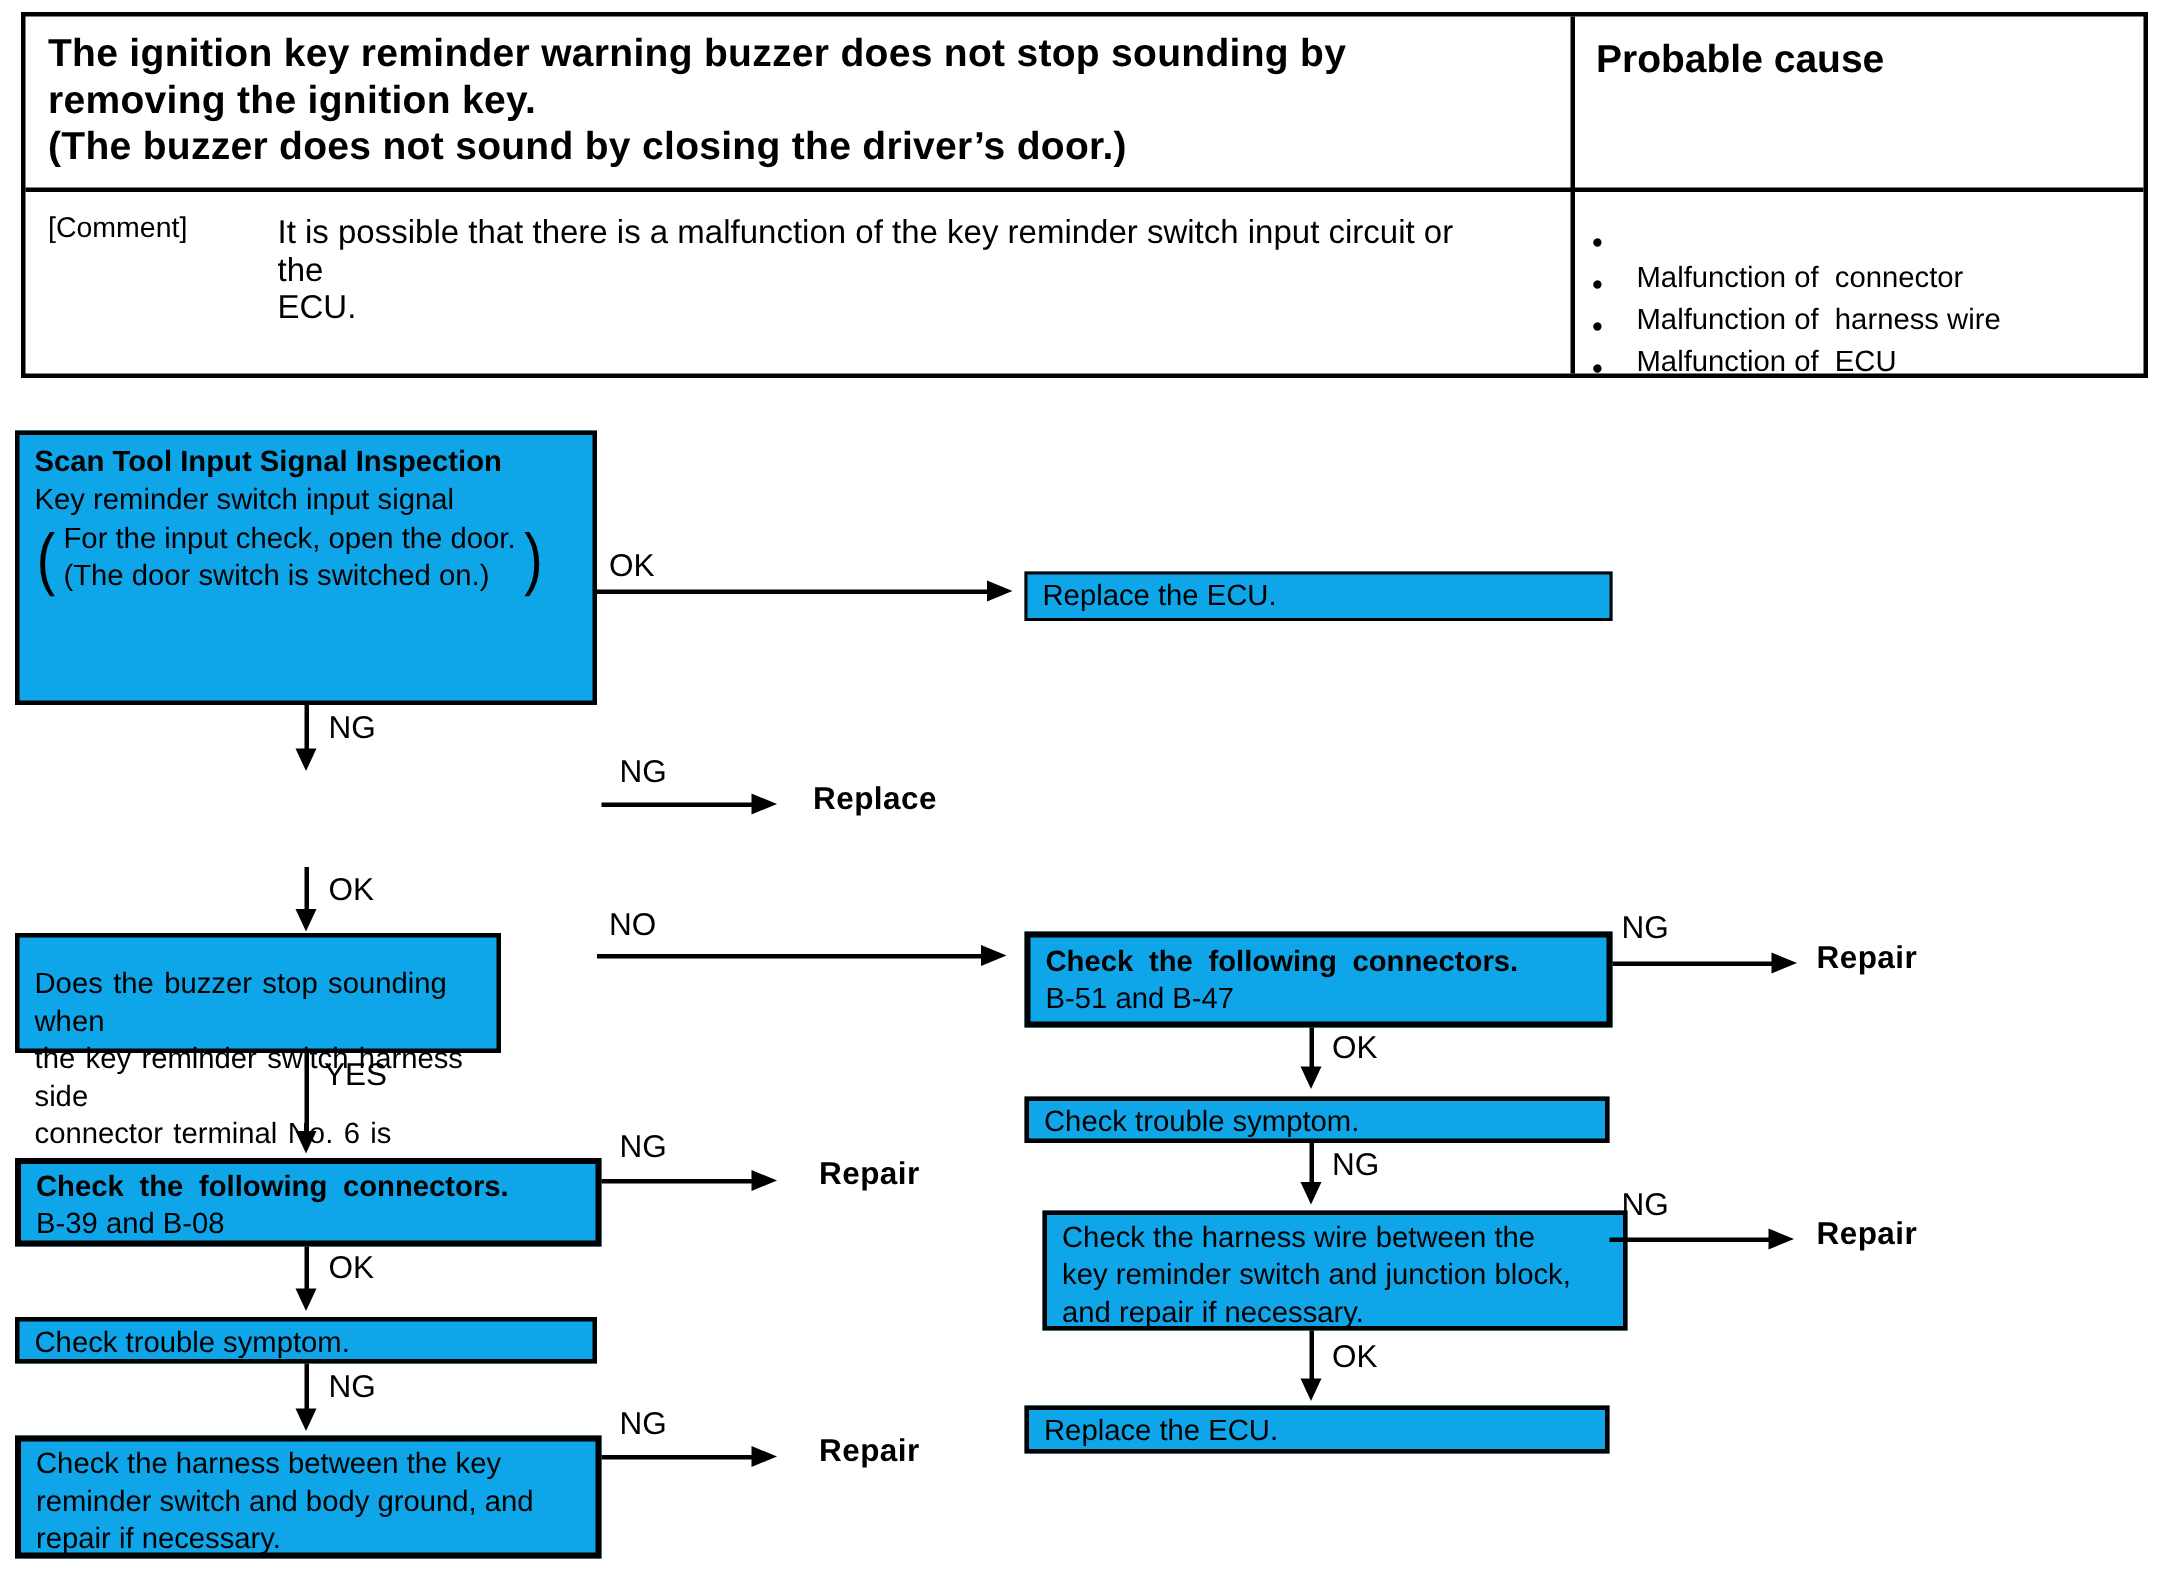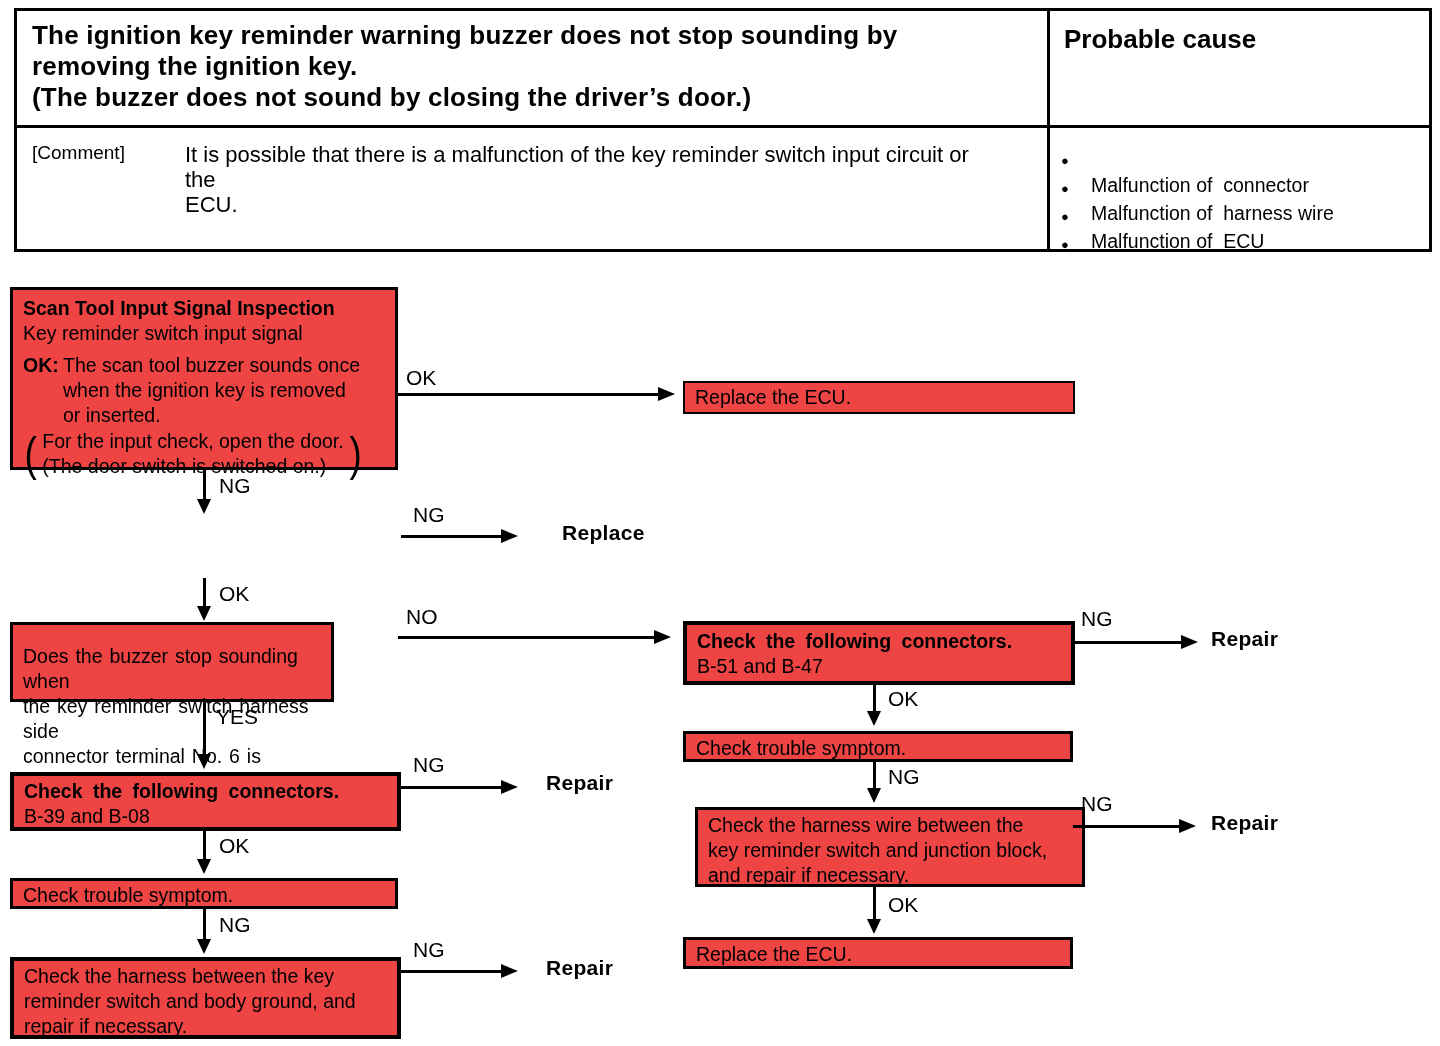--- a/index.html
+++ b/index.html
@@ -19,21 +19,21 @@
     font-size:26px; font-weight:bold; line-height:31px; letter-spacing:0.2px; }
   .cell-cause-title { position:absolute; left:1047px; top:13px; font-size:26px; font-weight:bold; }
   .cell-comment { position:absolute; left:15px; top:131px; display:flex; }
   .cell-comment .clabel { width:153px; font-size:19px; }
   .cell-comment .ctext { width:810px; font-size:22px; line-height:25px; }
   .cell-causes { position:absolute; left:1044px; top:134px; width:370px; }
   .cause-row { display:flex; font-size:19.5px; line-height:25px; }
   .cause-row .blt { width:30px; font-size:13px; padding-top:3px; }
 
   
-  .fbox { position:absolute; border:3px solid #000; background:#ef4444; box-sizing:border-box;
+  .fbox { position:absolute; border:3px solid #000; background:#0ea5e9; box-sizing:border-box;
     font-size:19.5px; line-height:25px; }
   .fbox.thick { border-width:4px; }
   .fbox.thin  { border-width:2px; }
   .jtitle { font-weight:bold; word-spacing:5px; }
 
   #b-scan   { left:10px;  top:287px; width:388px; height:183px; padding:6px 10px; }
   #b-ecutop { left:683px; top:381px; width:392px; height:33px;  padding:2px 10px; }
   #b-cont   { left:10px;  top:515px; width:391px; height:63px;  padding:9px 12px; word-spacing:2px; }
   #b-buzz   { left:10px;  top:622px; width:324px; height:80px;  padding:19px 10px; word-spacing:1.5px; }
   #b-b39    { left:10px;  top:772px; width:391px; height:59px;  padding:3px 10px; }
@@ -94,26 +94,20 @@
       <div class="cause-row">
         <span class="blt">●</span>
         <span class="pw">Malfunction of  ECU</span>
       </div>
     </div>
   </div>
 
   <div class="fbox" id="b-scan">
     <div class="bt-title">Scan Tool Input Signal Inspection</div>
     <div>Key reminder switch input signal</div>
-    <div class="bt-ok">
-      <span class="oklab">OK:</span>
-      <span class="ml">The scan tool buzzer sounds once
-when the ignition key is removed
-or inserted.</span>
-    </div>
     <div class="bt-paren">
       <span class="par">(</span>
       <span class="ptext ml">For the input check, open the door.
 (The door switch is switched on.)</span>
       <span class="par">)</span>
     </div>
   </div>
 
   <div class="fbox thin" id="b-ecutop">
     <span>Replace the ECU.</span>
@@ -214,19 +208,19 @@
   <div class="flbl" style="left:413px;top:753px;">NG</div>
   <div class="flbl" style="left:219px;top:834px;">OK</div>
   <div class="flbl" style="left:219px;top:913px;">NG</div>
   <div class="flbl" style="left:413px;top:938px;">NG</div>
   <div class="flbl" style="left:1081px;top:607px;">NG</div>
   <div class="flbl" style="left:888px;top:687px;">OK</div>
   <div class="flbl" style="left:888px;top:765px;">NG</div>
   <div class="flbl" style="left:1081px;top:792px;">NG</div>
   <div class="flbl" style="left:888px;top:893px;">OK</div>
 
-  <div class="term" style="left:562px;top:521px;">Replace</div>
+  <div class="term" style="left:542px;top:521px;">Replace</div>
   <div class="term" style="left:546px;top:771px;">Repair</div>
   <div class="term" style="left:546px;top:956px;">Repair</div>
   <div class="term" style="left:1211px;top:627px;">Repair</div>
   <div class="term" style="left:1211px;top:811px;">Repair</div>
 
 </div>
 
 </body></html>

